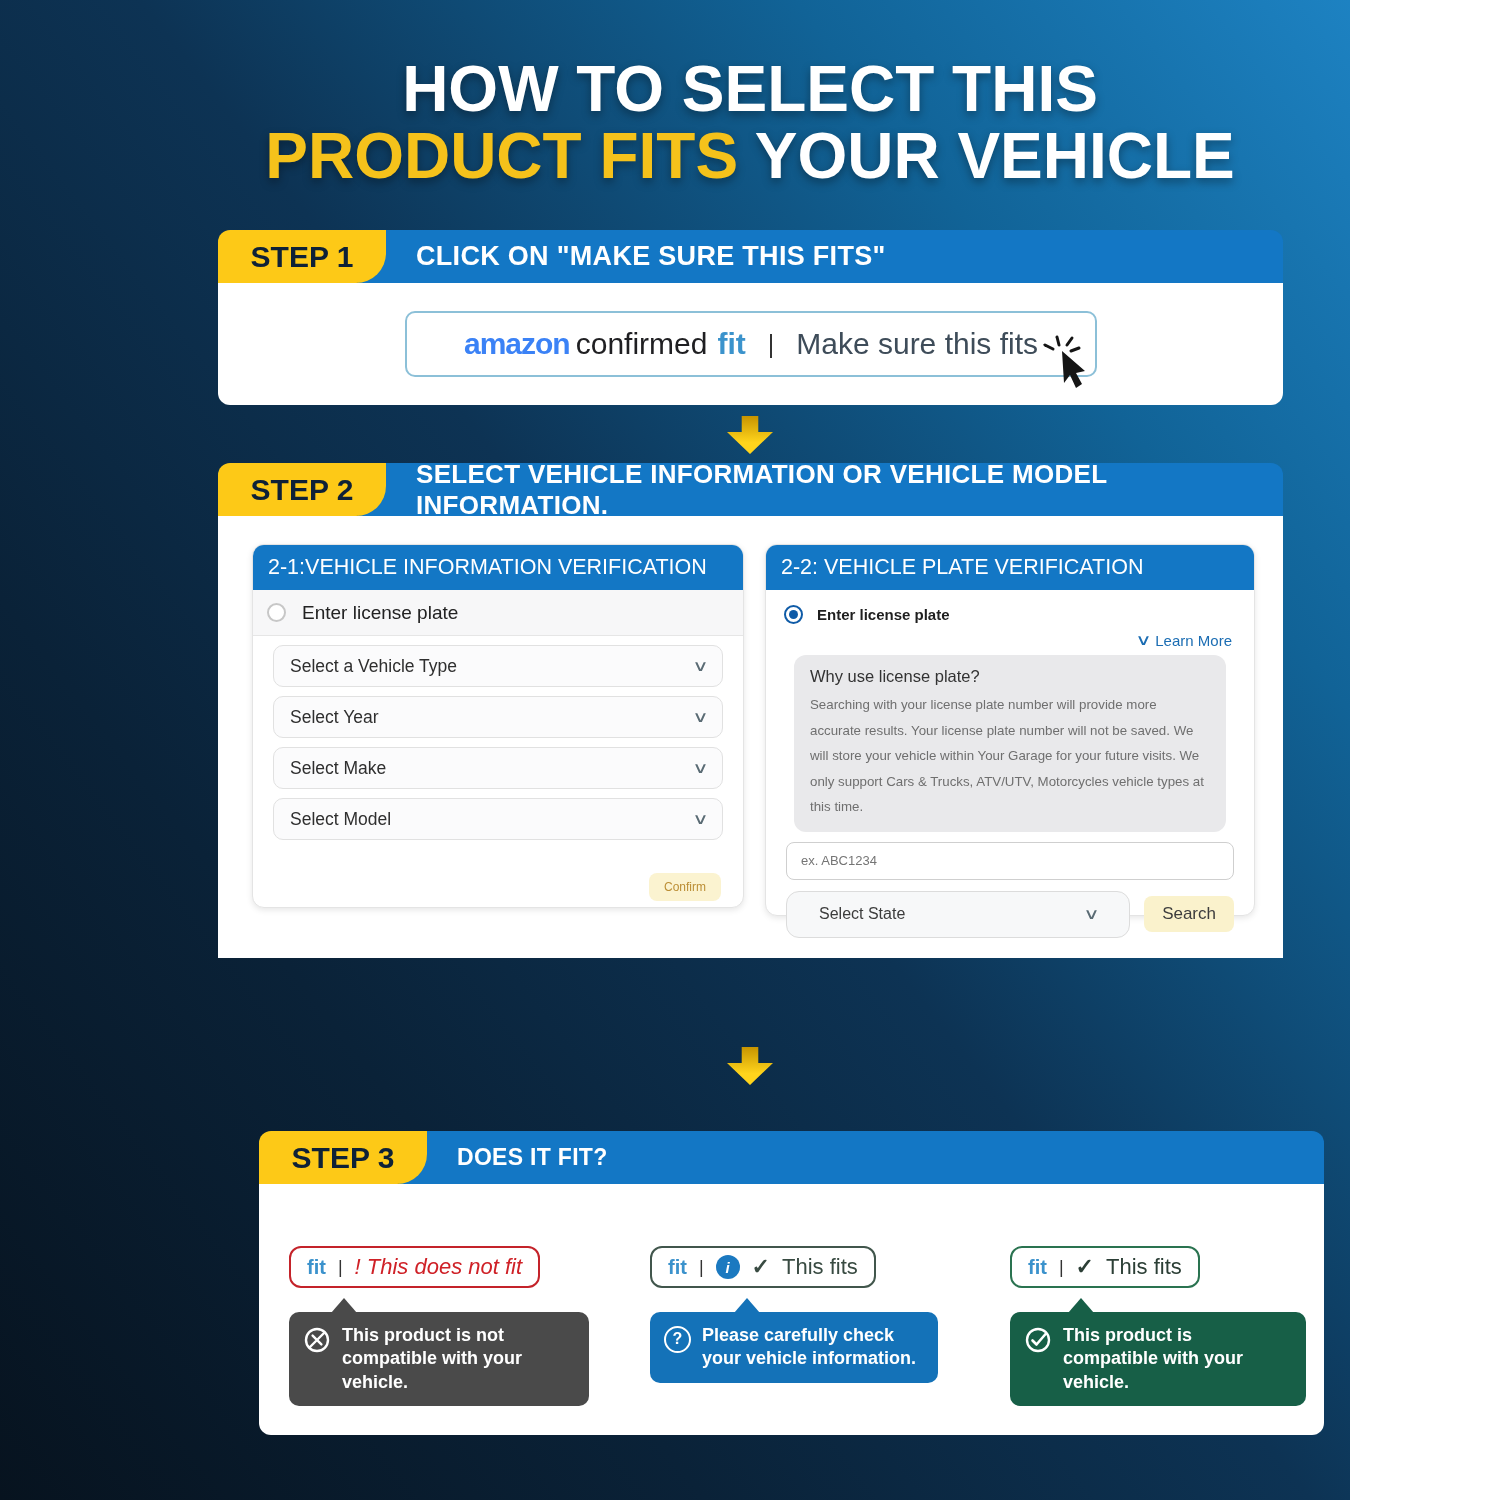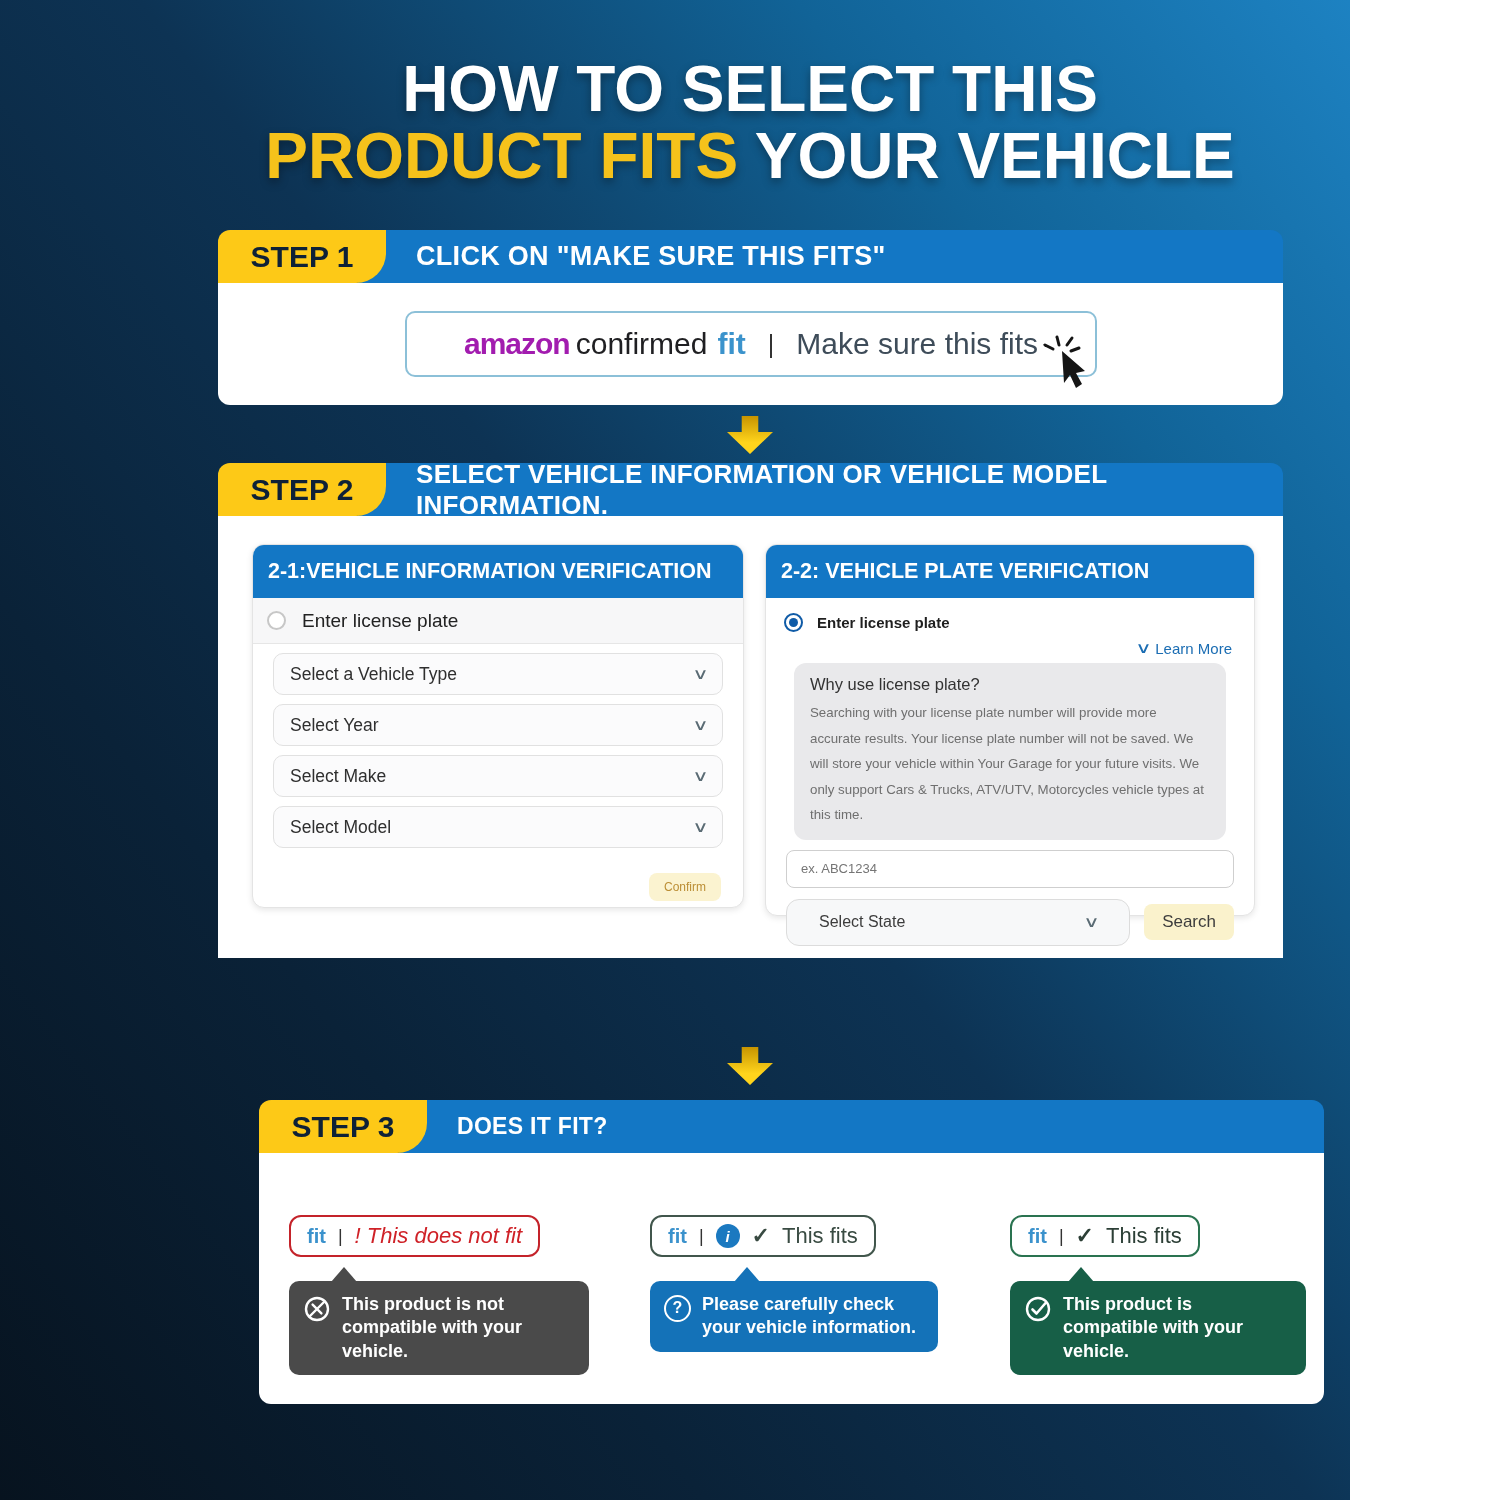--- a/index.html
+++ b/index.html
@@ -19,43 +19,43 @@
   .sec-header{display:flex;height:53px;position:relative;}
   .badge{width:168px;background:#fdc917;border-radius:12px 0 30px 0;display:flex;align-items:center;
          justify-content:center;color:#0e2137;font-weight:700;font-size:30px;z-index:2;margin-right:-28px;}
   .bar{flex:1;background:#1377c5;border-radius:0 12px 0 0;display:flex;align-items:center;
        color:#fff;font-weight:700;font-size:26px;letter-spacing:.3px;padding-left:58px;}
   .sec-body{background:#fff;position:relative;}
   .round-bottom{border-radius:0 0 12px 12px;}
 
   #step1{top:230px;} #step1 .sec-body{height:122px;}
   #step2{top:463px;} #step2 .sec-body{height:442px;}
-  #step3{top:1100px;padding-left:41px;} #step3 .sec-body{height:251px;}
+  #step3{top:1131px;padding-left:41px;} #step3 .sec-body{height:251px;}
 
   
   .amz-box{position:absolute;left:187px;top:28px;width:688px;height:62px;border:2px solid #8cc0d8;
            border-radius:10px;background:#fff;display:flex;align-items:center;justify-content:center;
            gap:10px;font-size:30px;}
-  .amz-brand{color:#a21caf;font-weight:700;letter-spacing:-1px;}
+  .amz-brand{color:#3b82f6;font-weight:700;letter-spacing:-1px;}
   .amz-confirmed{color:#1f1f22;margin-left:-4px;}
   .amz-fit{color:#3b93cc;font-weight:700;}
   .amz-sep{color:#333;font-size:25px;margin:0 12px;}
   .amz-link{color:#3e4c59;}
   .cursor{position:absolute;right:6px;top:18px;z-index:3;}
 
   
   .flow-arrow{position:absolute;width:46px;height:38px;
       background:linear-gradient(180deg,#c79400,#ffd41c 70%);
       clip-path:polygon(32% 0,68% 0,68% 42%,100% 42%,50% 100%,0 42%,32% 42%);}
   #arrow1{left:727px;top:416px;} #arrow2{left:727px;top:1047px;}
 
   
   .card{position:absolute;background:#fff;border:1px solid #e4e4e4;border-radius:12px;
         box-shadow:0 2px 6px rgba(0,0,0,.10);}
-  .card-header{background:#1377c5;color:#fff;font-weight:700;font-size:21.5px;height:53px;
+  .card-header{background:#1377c5;color:#fff;font-weight:400;font-size:21.5px;height:45px;
                border-radius:11px 11px 0 0;display:flex;align-items:center;padding-left:15px;}
   .card1{left:34px;top:28px;width:490px;height:362px;}
   .card2{left:547px;top:28px;width:488px;height:370px;}
 
   .row-license{height:45px;background:#f7f7f8;border-bottom:1px solid #e6e6e6;display:flex;
                align-items:center;gap:16px;padding-left:14px;color:#222;font-size:19px;}
   .radio{width:19px;height:19px;border-radius:50%;border:2px solid #c7c7c7;background:#fff;
          box-sizing:border-box;flex-shrink:0;}
   .radio.sel{border:2px solid #0f5ba7;position:relative;}
   .radio.sel::after{content:"";position:absolute;inset:3px;background:#0f5ba7;border-radius:50%;}

